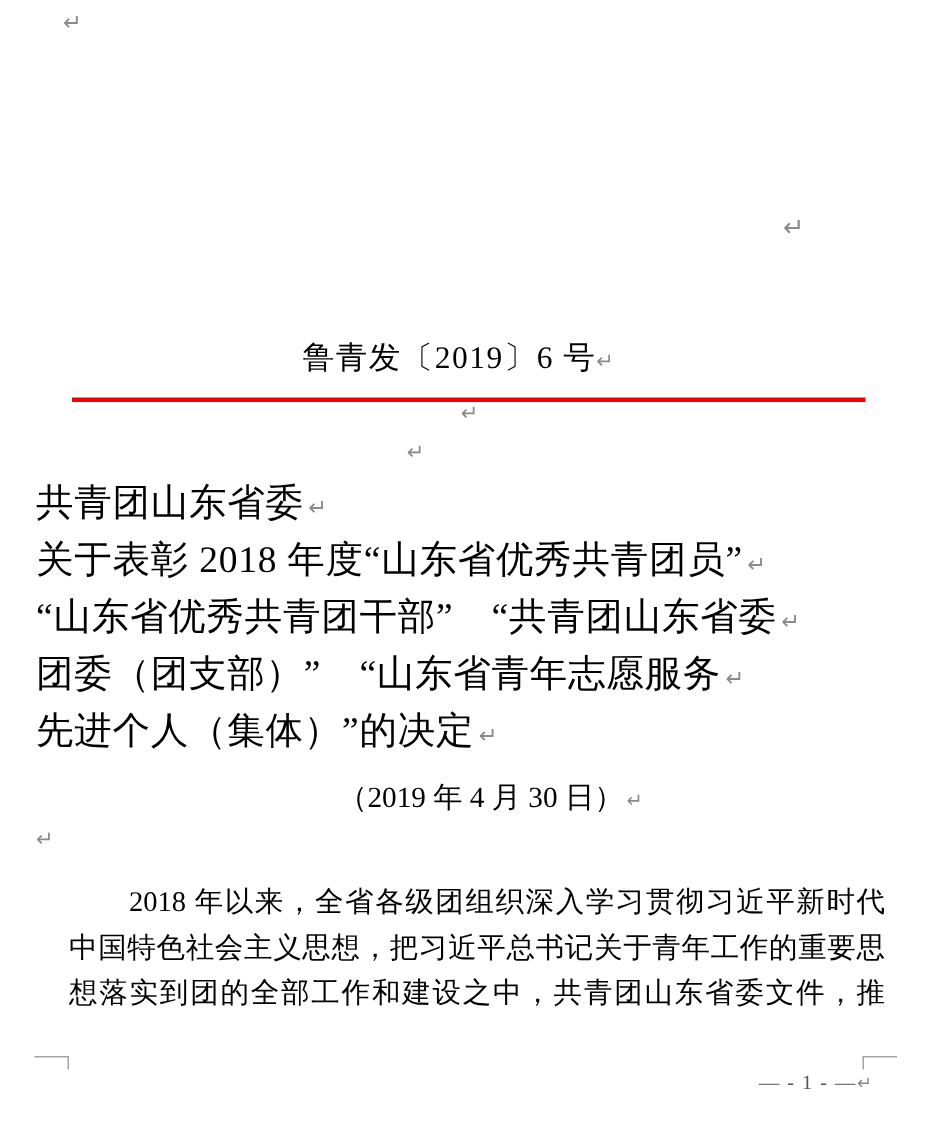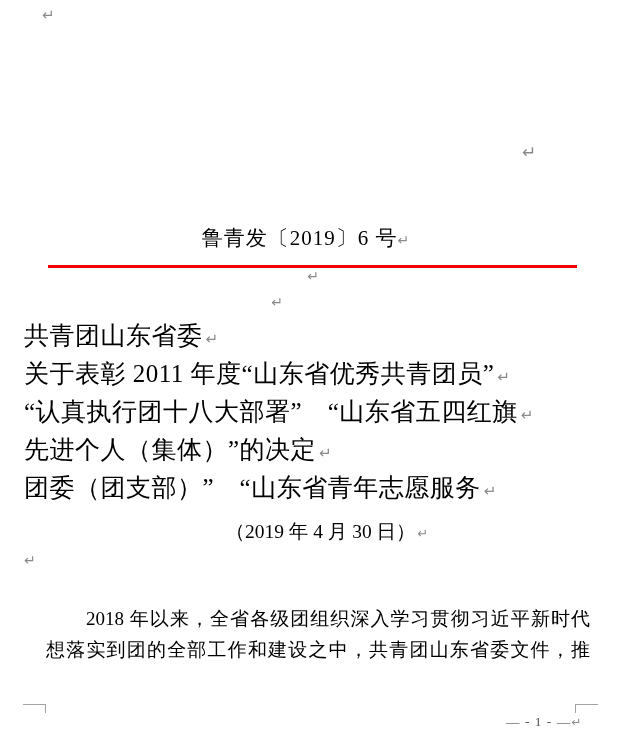--- a/index.html
+++ b/index.html
@@ -55,21 +55,21 @@
   .mark-empty-3{left:24px;top:552px;font-size:14px;}
   
   .body-block{left:46px;width:544px;top:587px;}
   .body-line{
     height:30.5px;line-height:30.5px;
     font-size:19px;
     text-align:justify;
     text-align-last:justify;
     overflow:hidden;
   }
-  .body-line.indent{padding-left:40px;margin-top:17px;}
+  .body-line.indent{padding-left:40px;}
   
   .page-number{
     left:506px;top:714px;font-size:13.5px;color:#555;
     letter-spacing:1px;white-space:nowrap;
     font-family:"Liberation Serif","DejaVu Serif",serif;
   }
   .page-number .pilcrow{font-size:12px;letter-spacing:0;}
   .boundary{width:22px;height:8px;}
   .boundary-bl{left:23px;top:704px;border-top:1px solid #a3a3a3;border-right:1px solid #a3a3a3;}
   .boundary-br{left:575px;top:704px;border-top:1px solid #a3a3a3;border-left:1px solid #a3a3a3;}
@@ -94,41 +94,42 @@
   </div>
   <div class="abs mark-empty-2">
     <span class="pilcrow">↵</span>
   </div>
 
   <div class="abs title-block">
     <div class="title-line">
       <span>共青团山东省委</span><span class="pilcrow">↵</span>
     </div>
     <div class="title-line">
-      <span>关于表彰 2011 年度“山东省优秀共青团员”</span><span class="pilcrow">↵</span>
+      <span>关于表彰 2018 年度“山东省优秀共青团员”</span><span class="pilcrow">↵</span>
     </div>
     <div class="title-line">
-      <span>“认真执行团十八大部署”　“山东省五四红旗</span><span class="pilcrow">↵</span>
+      <span>“山东省优秀共青团干部”　“共青团山东省委</span><span class="pilcrow">↵</span>
+    </div>
+    <div class="title-line">
+      <span>团委（团支部）”　“山东省青年志愿服务</span><span class="pilcrow">↵</span>
     </div>
     <div class="title-line">
       <span>先进个人（集体）”的决定</span><span class="pilcrow">↵</span>
-    </div>
-    <div class="title-line">
-      <span>团委（团支部）”　“山东省青年志愿服务</span><span class="pilcrow">↵</span>
     </div>
   </div>
 
   <div class="abs date-line">
     <span>（2019 年 4 月 30 日）</span><span class="pilcrow">↵</span>
   </div>
 
   <span class="abs pilcrow mark-empty-3">↵</span>
 
   <div class="abs body-block">
     <div class="body-line indent">2018 年以来，全省各级团组织深入学习贯彻习近平新时代</div>
+    <div class="body-line">中国特色社会主义思想，把习近平总书记关于青年工作的重要思</div>
     <div class="body-line">想落实到团的全部工作和建设之中，共青团山东省委文件，推</div>
   </div>
 
   <div class="abs boundary boundary-bl"></div>
   <div class="abs boundary boundary-br"></div>
 
   <div class="abs page-number">
     <span>— - 1 - —</span><span class="pilcrow">↵</span>
   </div>
 

